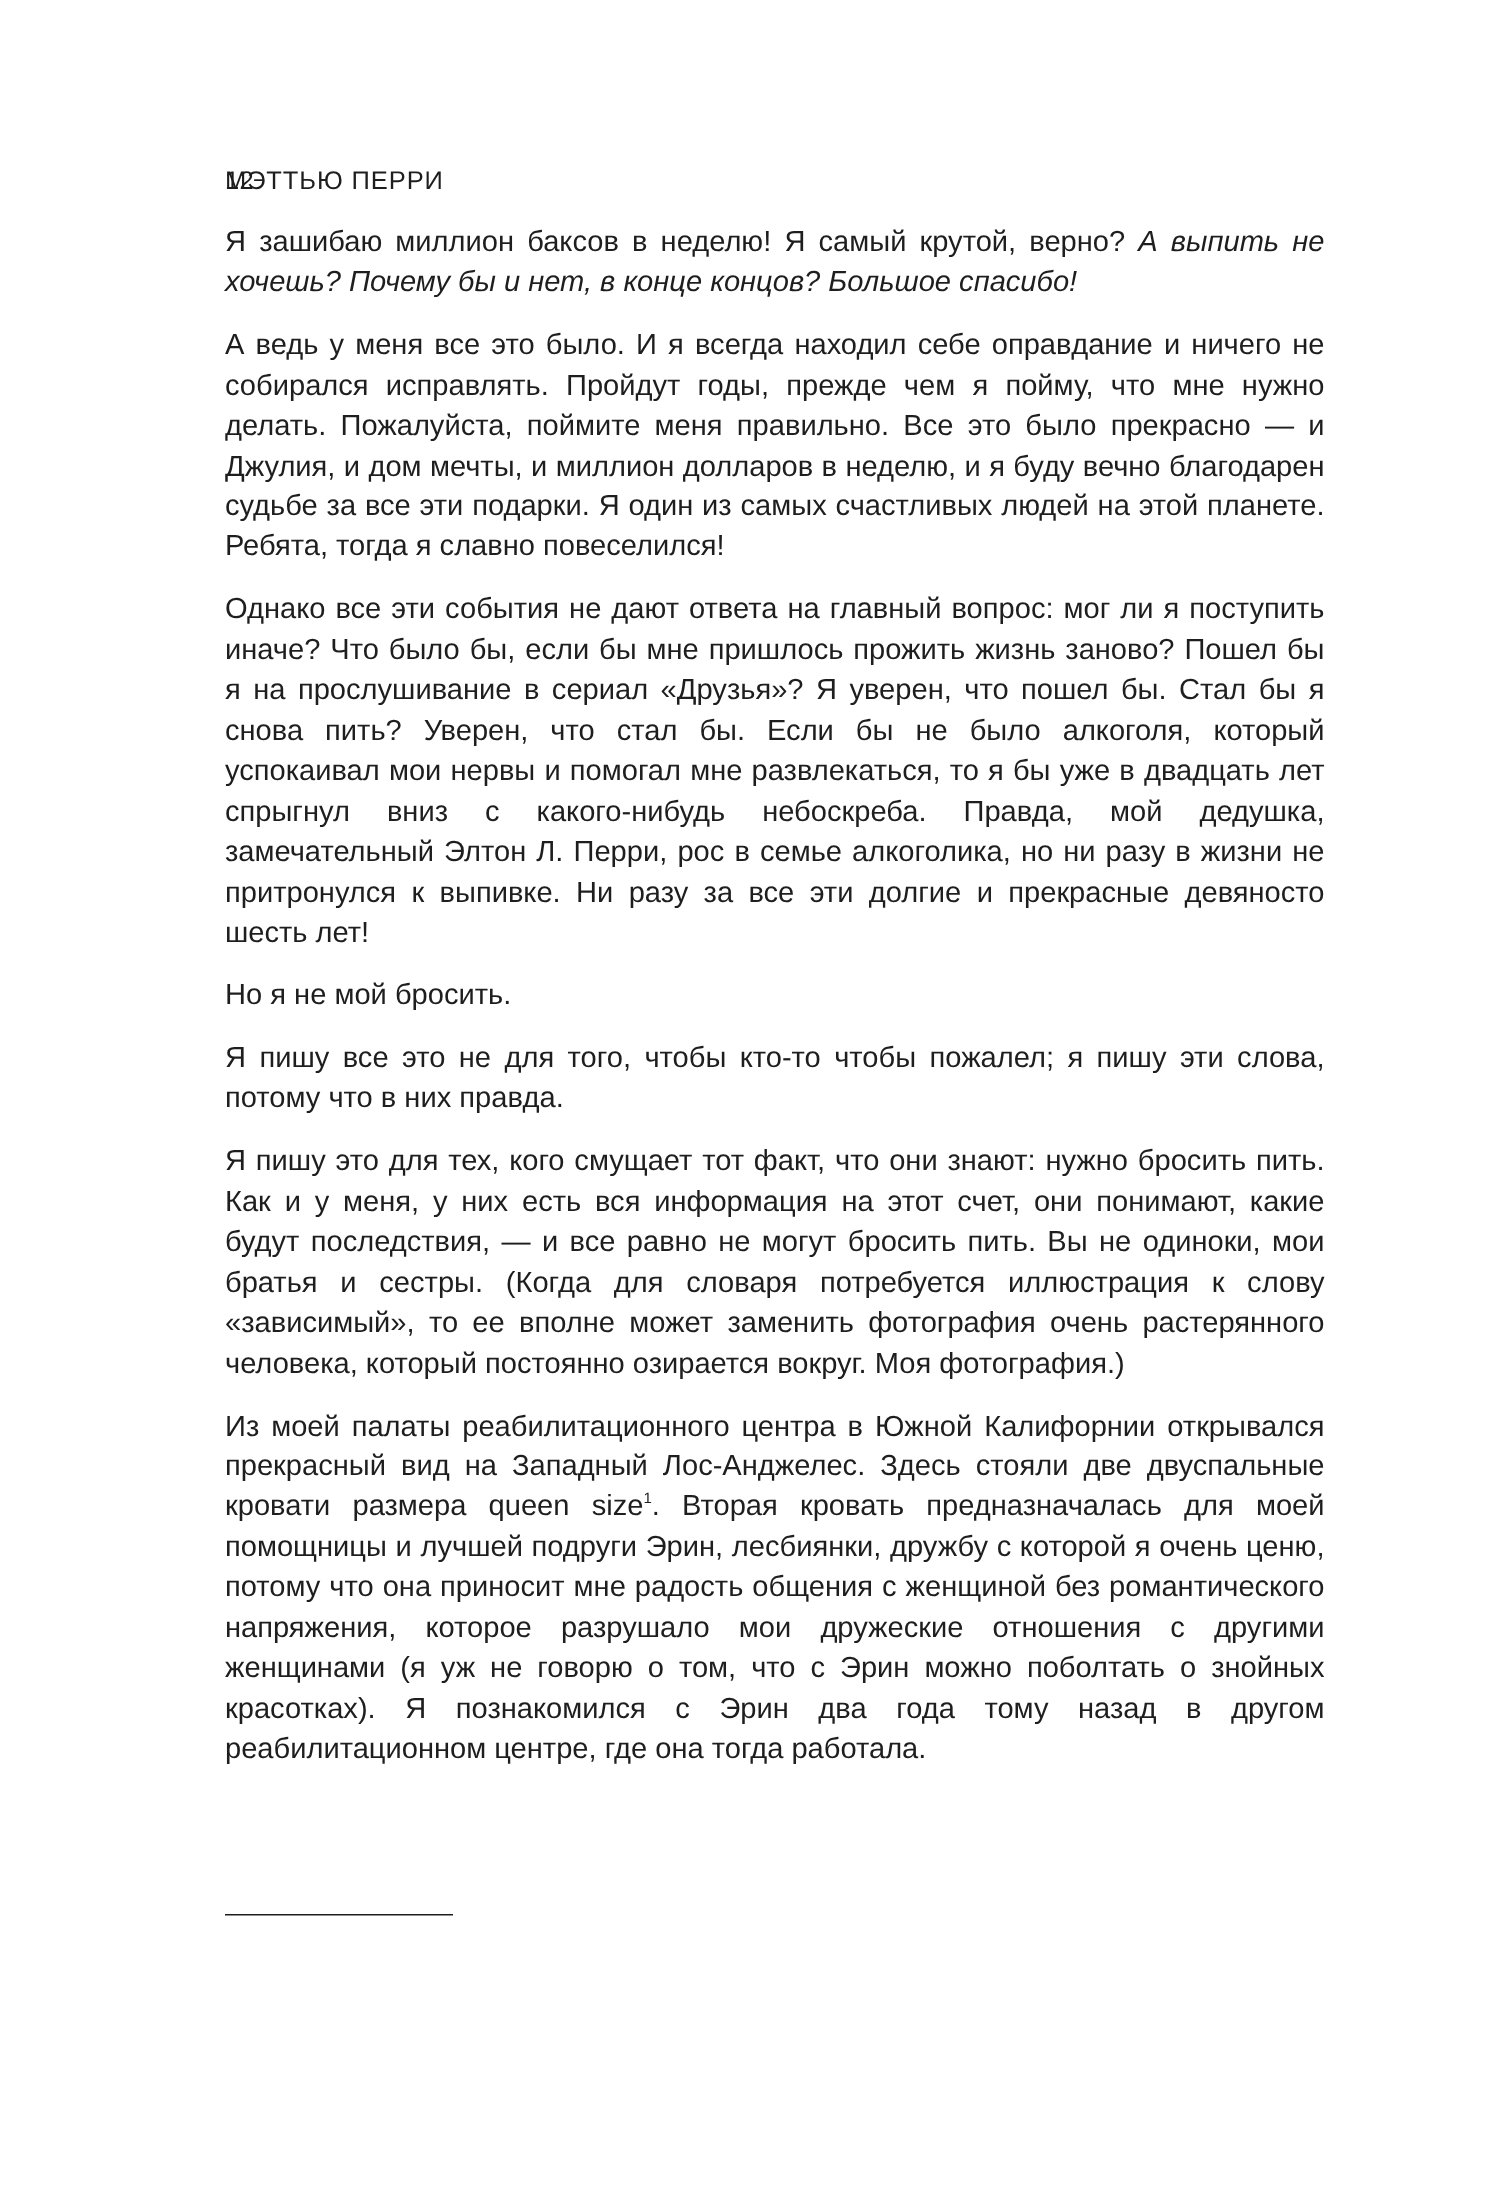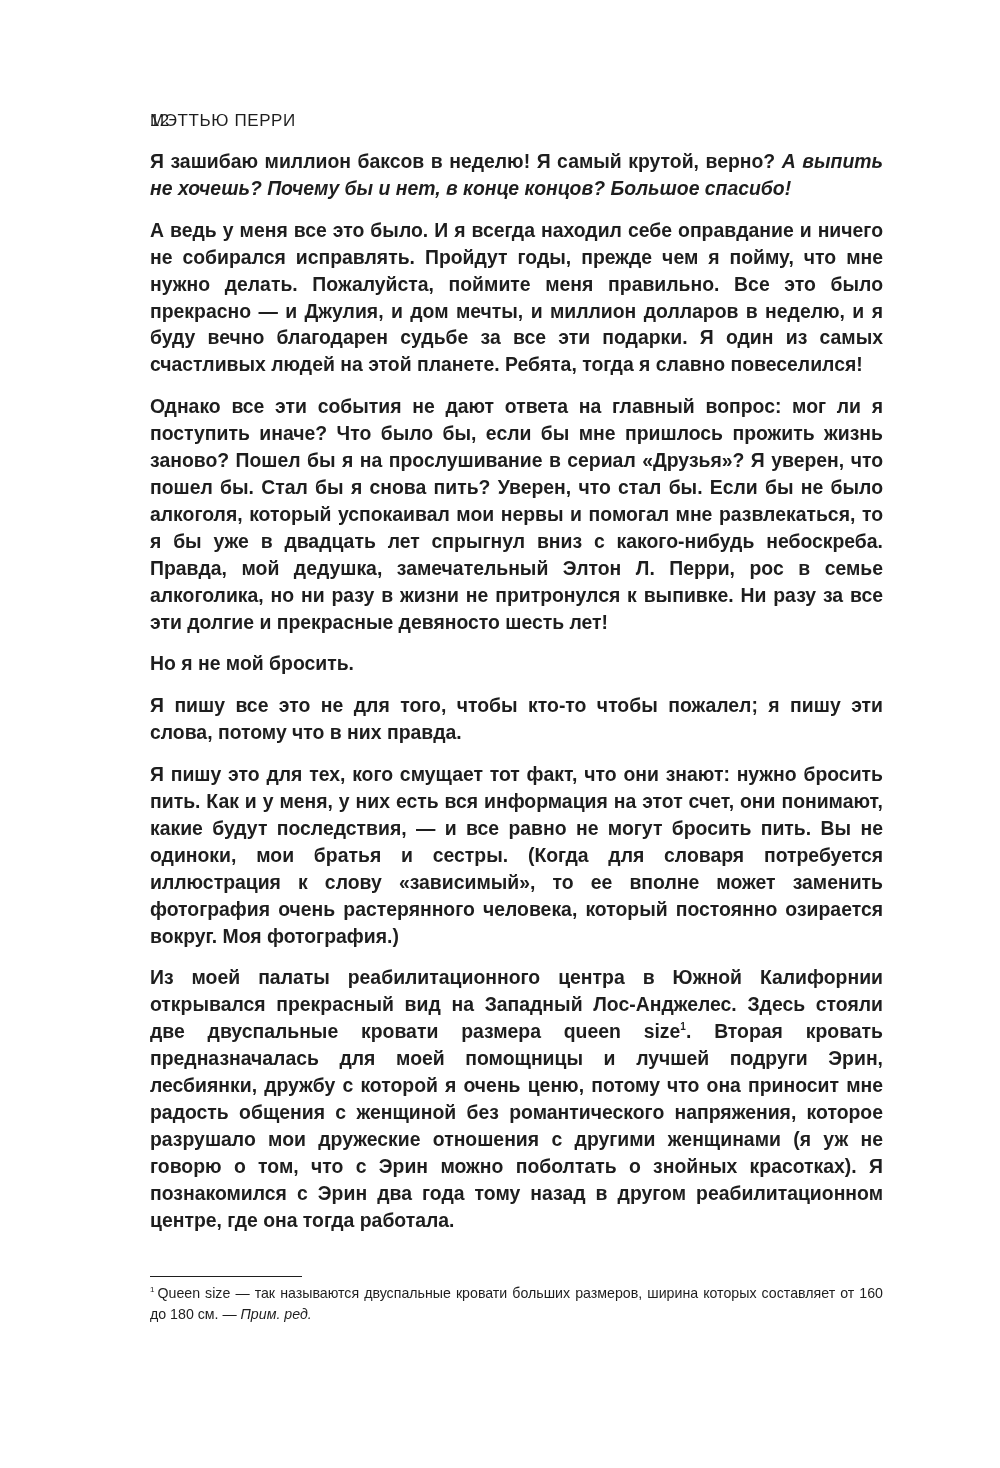--- a/index.html
+++ b/index.html
@@ -36,21 +36,20 @@
     .running-title {
       position: absolute;
       left: 0;
       right: 0;
       top: 0;
       text-align: left;
       letter-spacing: 0.6px;
     }
     .body-text {
       margin-top: 14px;
-      font-weight: bold;
     }
     .para {
       margin: 0 0 15px 0;
       font-size: 19.4px;
       line-height: 26.9px;
       text-align: justify;
       text-align-last: left;
       hyphens: manual;
     }
     .para em {
@@ -108,14 +107,13 @@
     <p class="para">Я пишу все это не для того, чтобы кто-то чтобы пожалел; я пишу эти слова, потому что в них правда.</p>
 
     <p class="para">Я пишу это для тех, кого смущает тот факт, что они знают: нужно бросить пить. Как и у меня, у них есть вся информация на этот счет, они понимают, какие будут последствия, — и все равно не могут бросить пить. Вы не одиноки, мои братья и сестры. (Когда для словаря потребуется иллюстрация к слову «зависимый», то ее вполне может заменить фотография очень растерянного человека, который постоянно озирается вокруг. Моя фотография.)</p>
 
     <p class="para"><span>Из моей палаты реабилитационного центра в Южной Калифорнии открывался прекрасный вид на Западный Лос-Анджелес. Здесь стояли две двуспальные кровати размера queen size</span><sup>1</sup><span>. Вторая кровать предназначалась для моей помощницы и лучшей подруги Эрин, лесбиянки, дружбу с которой я очень ценю, потому что она приносит мне радость общения с женщиной без романтического напряжения, которое разрушало мои дружеские отношения с другими женщинами (я уж не говорю о том, что с Эрин можно поболтать о знойных красотках). Я познакомился с Эрин два года тому назад в другом реабилитационном центре, где она тогда работала.</span></p>
   </div>
 </div>
 
 <div class="footnotes">
   <div class="footnote-rule"></div>
-  <p class="footnote"><sup>1</sup><span>Queen size — так называются двуспальные кровати больших размеров, ширина которых составляет от 160 до 180 см. — </span><em>Прим. ред.</em></p>
 </div>
 
 </body></html>

